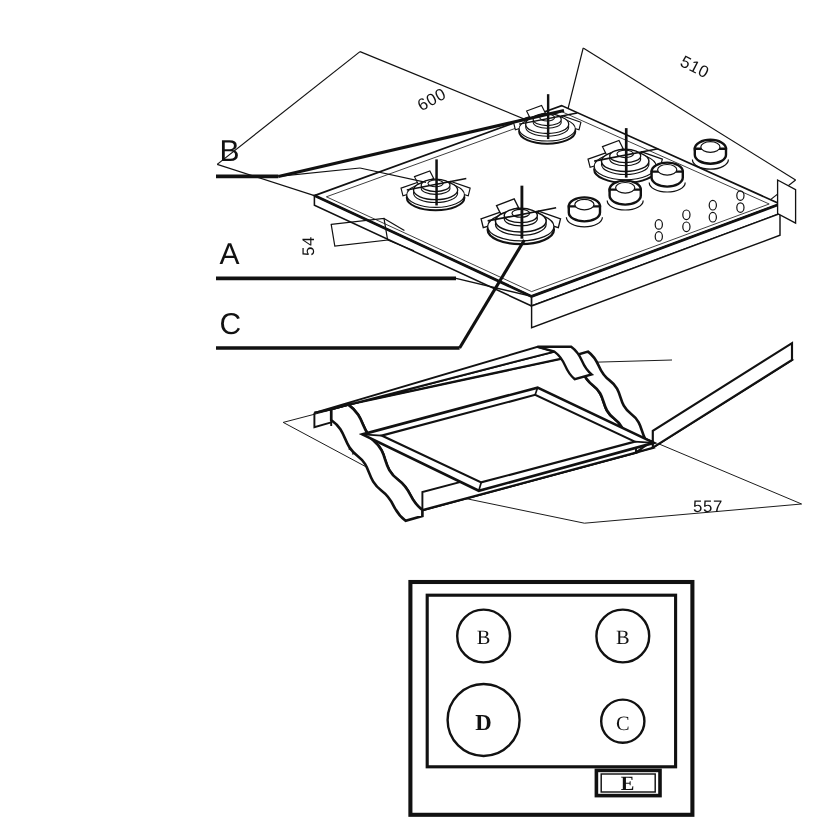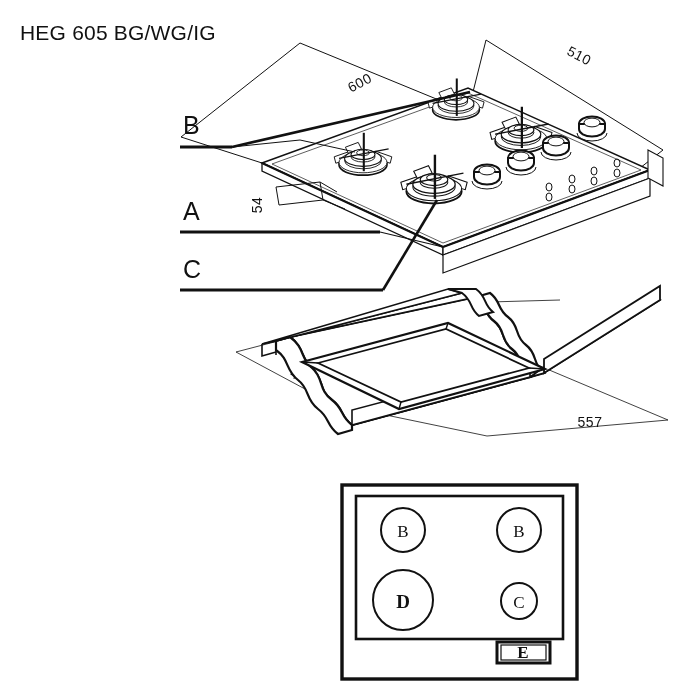--- a/index.html
+++ b/index.html
@@ -55,21 +55,20 @@
     font-family: "Liberation Serif", serif;
     font-size: 17px;
     font-weight: bold;
   }
 </style>
 </head>
 <body>
 
 <div id="sheet">
 
-  <div class="title-text">HEG 605 BG/WG/IG</div>
 
   <svg width="700" height="700" viewBox="0 0 700 700">
 
     <defs>
       <g id="burner-assembly">
 
         <path d="M -36 -4 L -16 -11 L -14 -2 L -34 4 Z" fill="#ffffff" stroke="#111" stroke-width="1.2"></path>
         <path d="M 36 -4 L 16 -11 L 14 -2 L 34 4 Z" fill="#ffffff" stroke="#111" stroke-width="1.2"></path>
         <path d="M -22 -16 L -6 -22 L -2 -14 L -18 -8 Z" fill="#ffffff" stroke="#111" stroke-width="1.2"></path>
         <path d="M 22 10 L 6 16 L 2 8 L 18 2 Z" fill="#ffffff" stroke="#111" stroke-width="1.2"></path>

